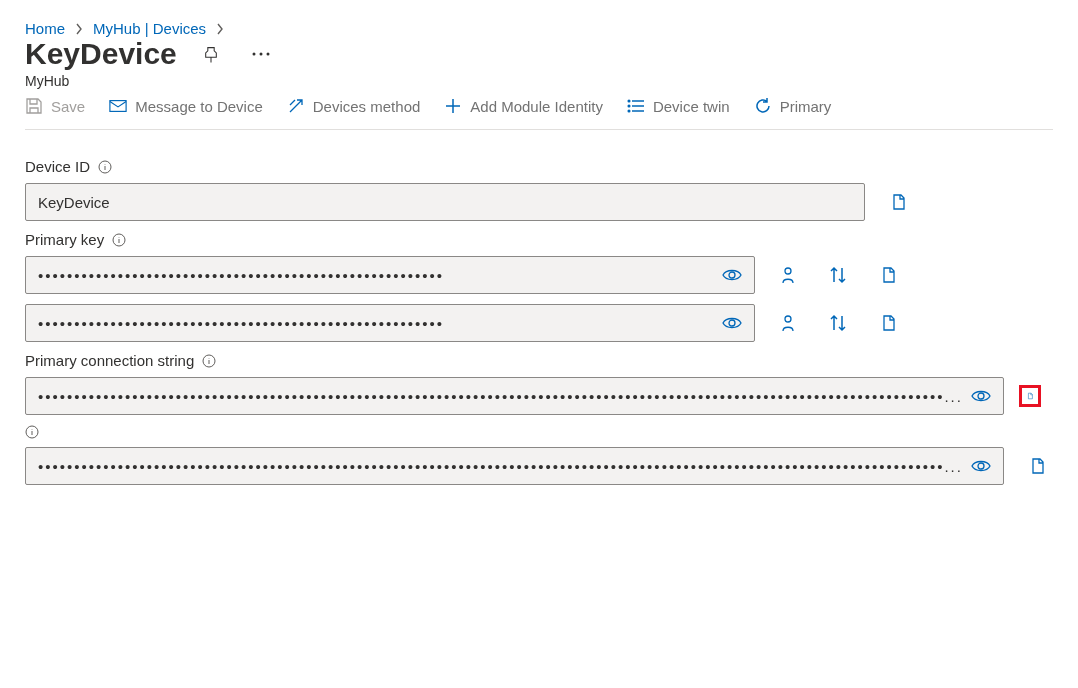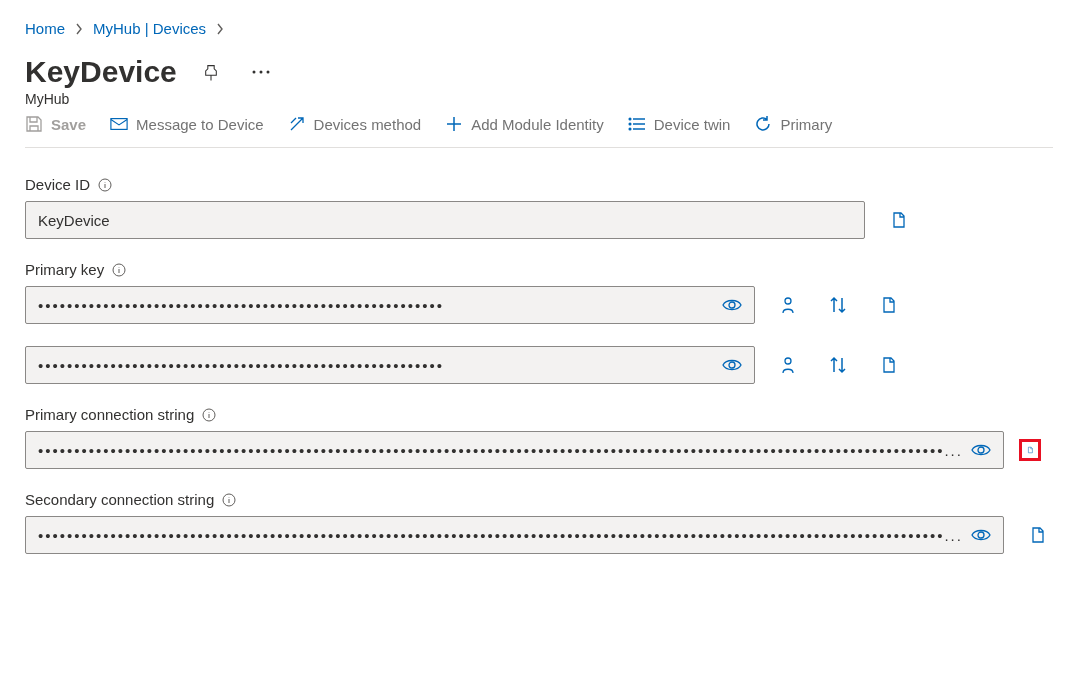--- a/index.html
+++ b/index.html
@@ -11,21 +11,20 @@
       width: 1078px;
       height: 688px;
       overflow: hidden;
       padding: 20px 25px;
     }
     .breadcrumb {
       display: flex;
       align-items: center;
       gap: 10px;
       font-size: 15px;
-      margin-bottom: 18px;
     }
     .breadcrumb a {
       color: #0067b8;
       text-decoration: none;
       cursor: pointer;
     }
     .breadcrumb .chev {
       color: #605e5c;
       font-size: 12px;
     }
@@ -66,26 +65,25 @@
       display: flex;
       align-items: center;
       gap: 8px;
       cursor: pointer;
       font-size: 15px;
       color: #737373;
     }
     .toolbar-item.disabled {
       color: #a19f9d;
       cursor: default;
-      font-weight: bold;
     }
     .toolbar-item .icon { width:18px; height:18px; display:flex; align-items:center; justify-content:center; }
     .icon-blue { color: #0067b8; }
     .field-block {
-      margin-bottom: 22px;
+      margin-bottom: 10px;
     }
     .field-label {
       display: flex;
       align-items: center;
       gap: 8px;
       font-size: 15px;
       color: #323130;
       margin-bottom: 8px;
     }
     .info-icon {
@@ -356,21 +354,20 @@
         <svg width="20" height="20" viewBox="0 0 20 20" fill="none" stroke="#0067b8" stroke-width="1.3">
             <path d="M6 3 H13 L16 6 V17 H6 Z M12 3 V7 H16"></path>
           </svg>
       </span>
     </div>
   </div>
 </div>
 
 <div class="field-block">
   <div class="field-label">
-    <span>Secondary connection string</span>
     <span class="info-icon">
       <svg width="14" height="14" viewBox="0 0 14 14" fill="none" stroke="#605e5c" stroke-width="1">
           <circle cx="7" cy="7" r="6"></circle>
           <path d="M7 6 V10 M7 4 V4.5"></path>
         </svg>
     </span>
   </div>
   <div class="field-row">
     <div class="field-input">
       <span class="dots">•••••••••••••••••••••••••••••••••••••••••••••••••••••••••••••••••••••••••••••••••••••••••••••••••••••••••••••••••••••••••••••...</span>

